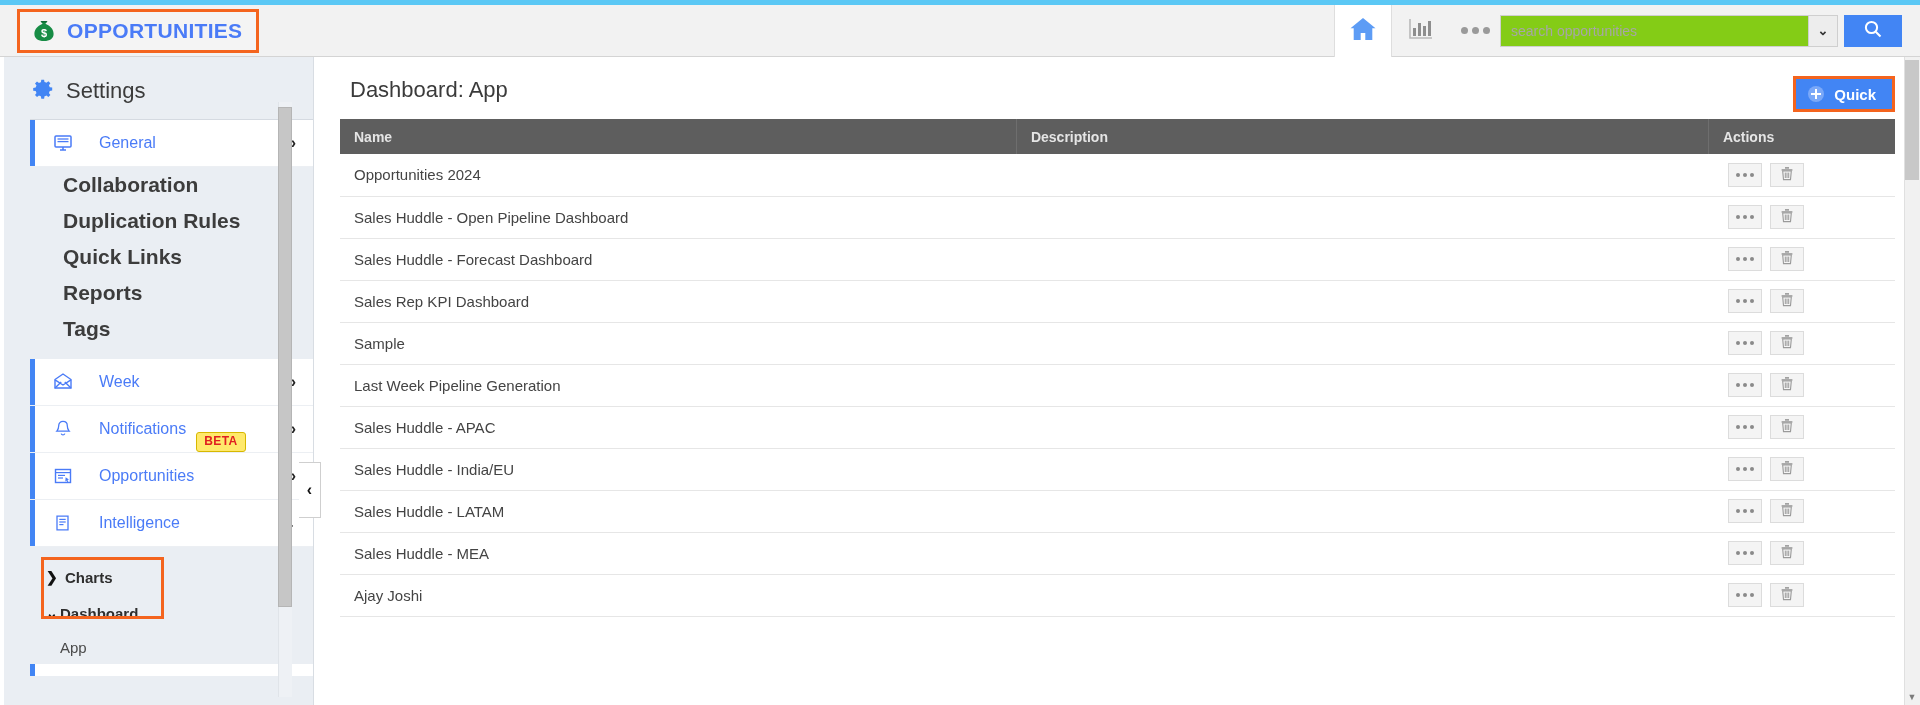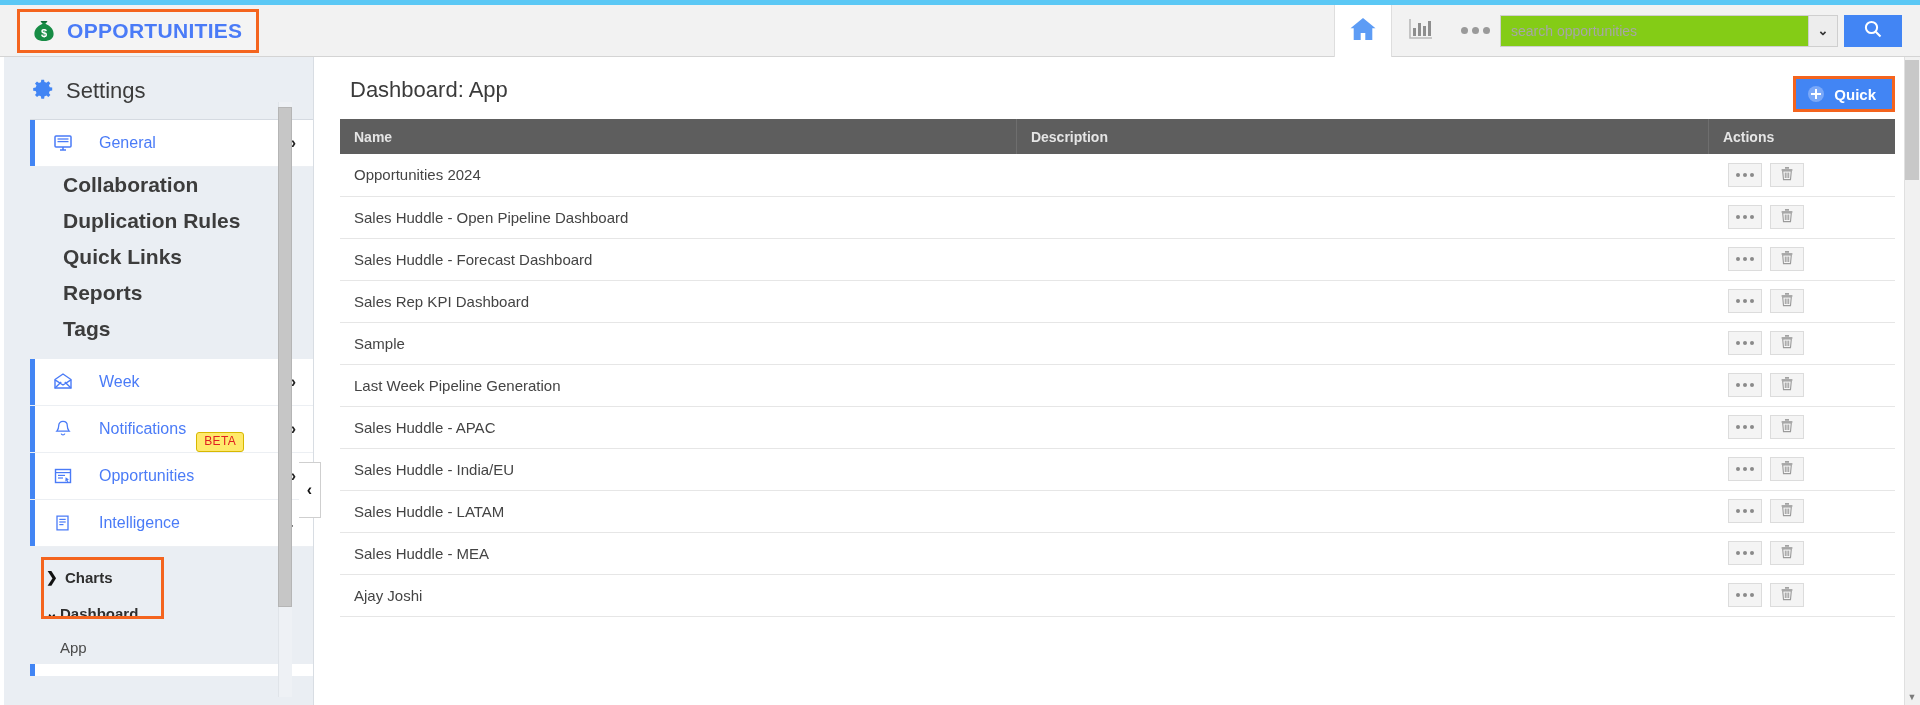--- a/index.html
+++ b/index.html
@@ -95,21 +95,21 @@
   }
   .sb-item::before {
     content: ""; position: absolute; left: 0; top: 0; bottom: 0; width: 5px;
     background: #4285f4;
   }
   .sb-item .ic { width: 22px; flex: 0 0 22px; display: flex; align-items: center; justify-content: center; }
   .sb-item .lbl { color: #4a7bf7; font-size: 16px; margin-left: 25px; white-space: nowrap; }
   .sb-item .chev { margin-left: auto; margin-right: 17px; font-size: 16px; color: #222; font-weight: bold; }
   .beta-badge {
     margin-left: 10px; background: #ffe96b; border: 1px solid #d7b800;
-    color: #e02020; font-size: 12px; font-weight: normal; letter-spacing: .4px;
+    color: #e02020; font-size: 12px; font-weight: bold; letter-spacing: .4px;
     padding: 2px 7px; border-radius: 3px; line-height: 1.1; margin-top: 26px;
   }
 
   .sb-gap { height: 12px; }
   .sb-sub {
     height: 36px; display: flex; align-items: center;
     padding-left: 59px; font-size: 21px; font-weight: bold; color: #3c3c3c;
   }
   .sb-tree {
     display: flex; align-items: center; gap: 7px;

